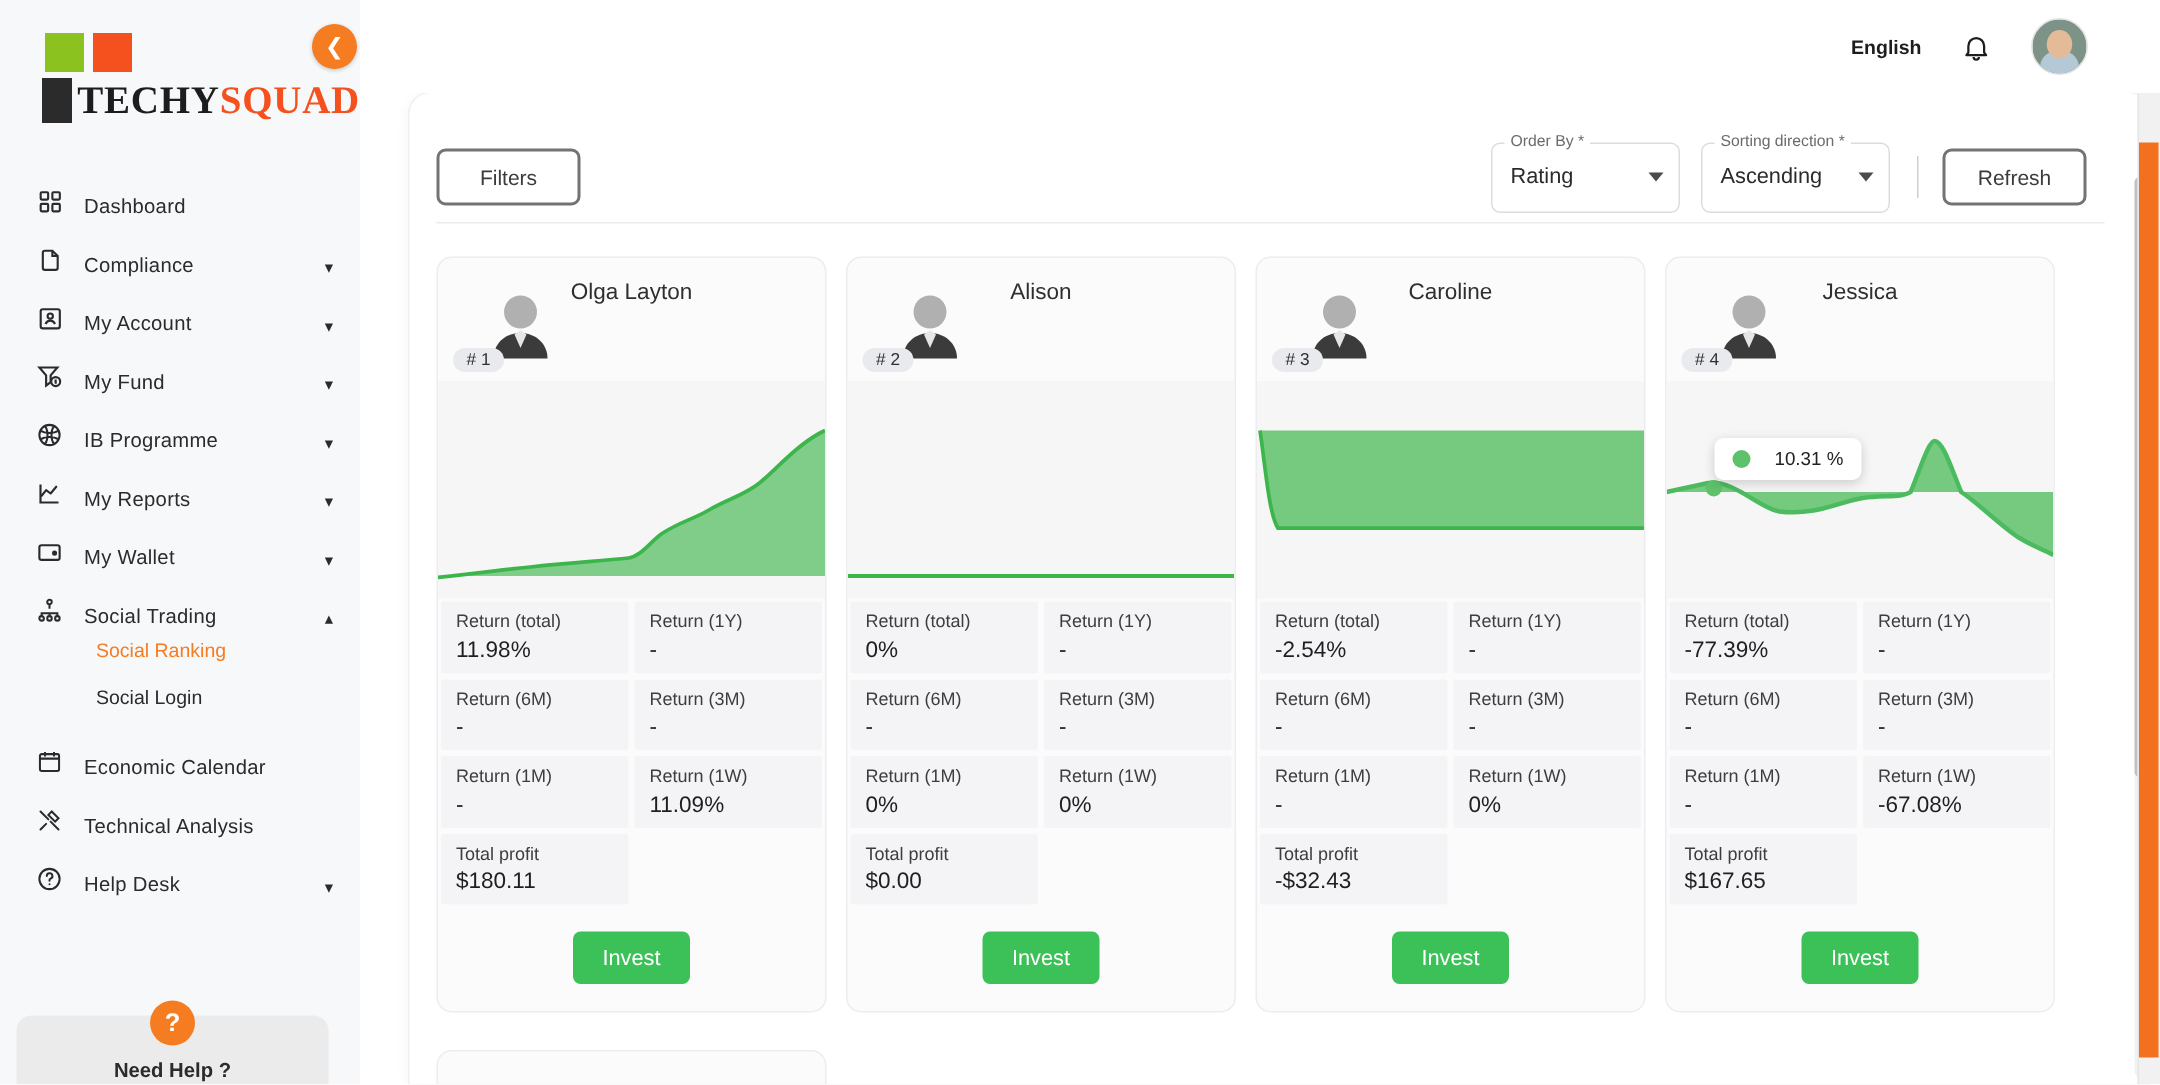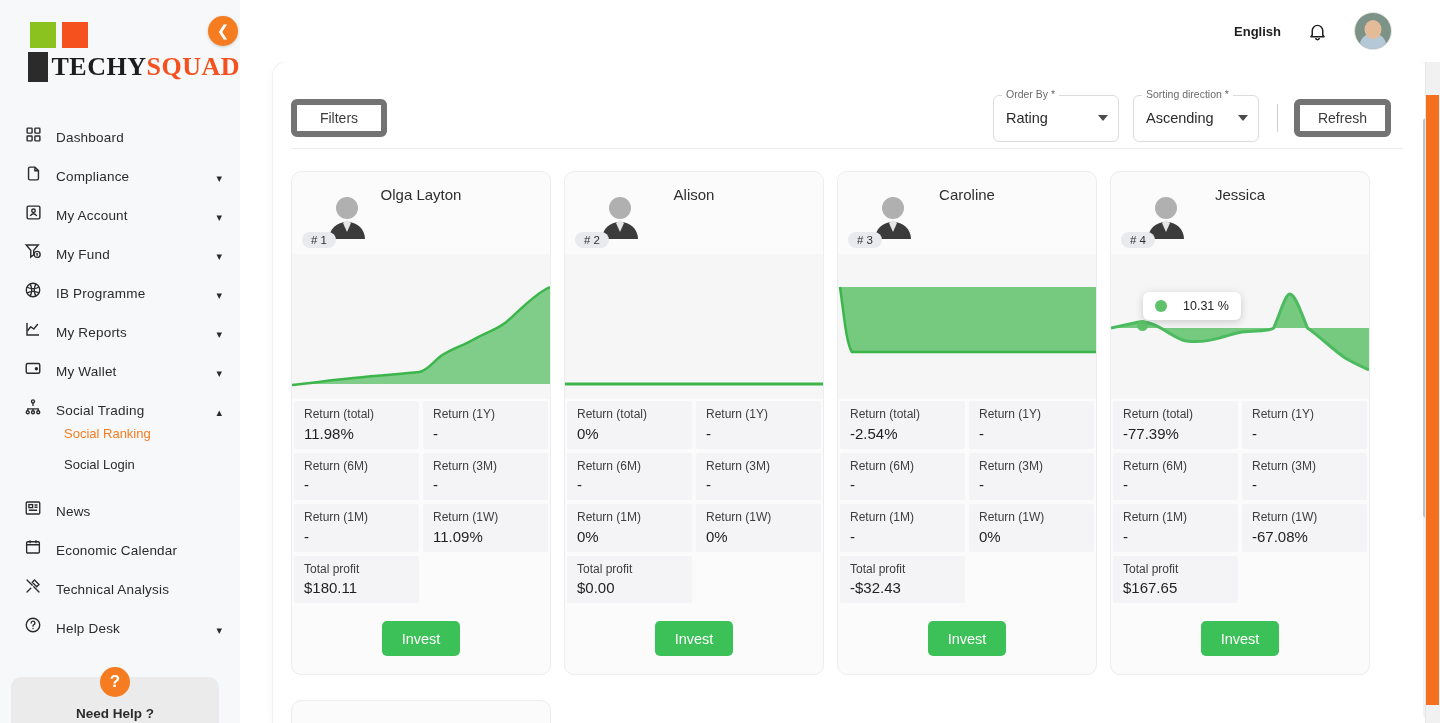--- a/index.html
+++ b/index.html
@@ -124,21 +124,21 @@
     overflow: hidden;
   }
   .panel-inner { position: absolute; inset: 0 12px 0 0; overflow: hidden; }
 
   .toolbar {
     display: flex; align-items: center;
     padding: 26px 30px 0 18px; height: 86px;
   }
   .btn-outline {
     height: 38px; min-width: 96px; padding: 0 18px;
-    background: #fff; border: 6px solid #737373; border-radius: 6px;
+    background: #fff; border: 2px solid #737373; border-radius: 6px;
     font-size: 14px; color: #3b3b3b; cursor: pointer;
     font-family: "Liberation Sans", sans-serif;
   }
   .toolbar .spacer { flex: 1; }
   .select-wrap { position: relative; margin-left: 14px; }
   .select-box {
     width: 126px; height: 47px;
     border: 1px solid #dcdcdc; border-radius: 6px;
     background: #fff; display: flex; align-items: center;
     padding: 0 10px 0 12px; cursor: pointer;
@@ -361,30 +361,20 @@
         <span class="lbl">Social Trading</span>
         <span class="chev">▴</span>
       </div>
       <div class="sub-item active">
         <span>Social Ranking</span>
       </div>
       <div class="sub-item">
         <span>Social Login</span>
       </div>
 
-      <div class="nav-item">
-        <span class="ico">
-          <svg width="18" height="18" viewBox="0 0 24 24" fill="none" stroke="currentColor" stroke-width="1.8">
-            <rect x="3" y="4" width="18" height="16" rx="1.5"></rect>
-              <rect x="6.5" y="7.5" width="5" height="4"></rect>
-              <path d="M14 8h4M14 11h4M6.5 15h11"></path>
-          </svg>
-        </span>
-        <span class="lbl">News</span>
-      </div>
 
       <div class="nav-item">
         <span class="ico">
           <svg width="18" height="18" viewBox="0 0 24 24" fill="none" stroke="currentColor" stroke-width="1.8">
             <rect x="3.5" y="5" width="17" height="15" rx="1.5"></rect>
               <path d="M3.5 9h17M8 3v4M16 3v4"></path>
           </svg>
         </span>
         <span class="lbl">Economic Calendar</span>
       </div>

